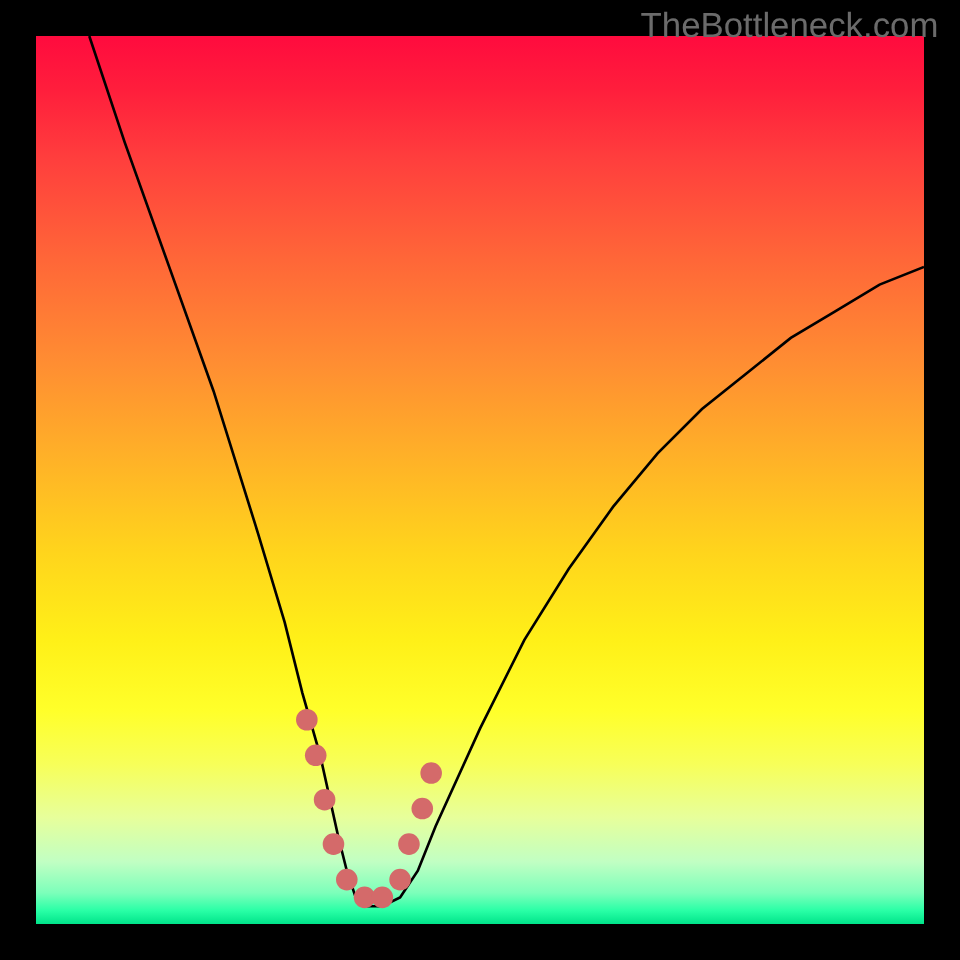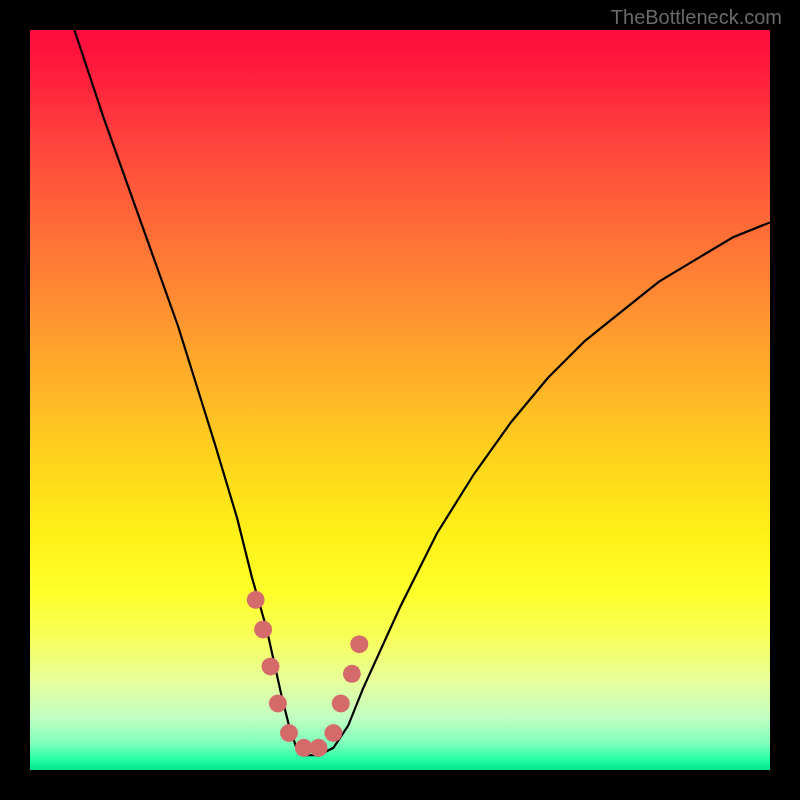--- a/index.html
+++ b/index.html
@@ -9,21 +9,21 @@
     height: 800px;
     background: #000;
     position: relative;
     font-family: Arial, sans-serif;
   }
   .watermark {
     position: absolute;
     top: 6px;
     right: 18px;
     color: #6b6b6b;
-    font-size: 20px;
+    font-size: 29px;
     z-index: 10;
   }
   .plot-area {
     position: absolute;
     left: 30px;
     top: 30px;
     width: 740px;
     height: 740px;
     overflow: hidden;
   }

